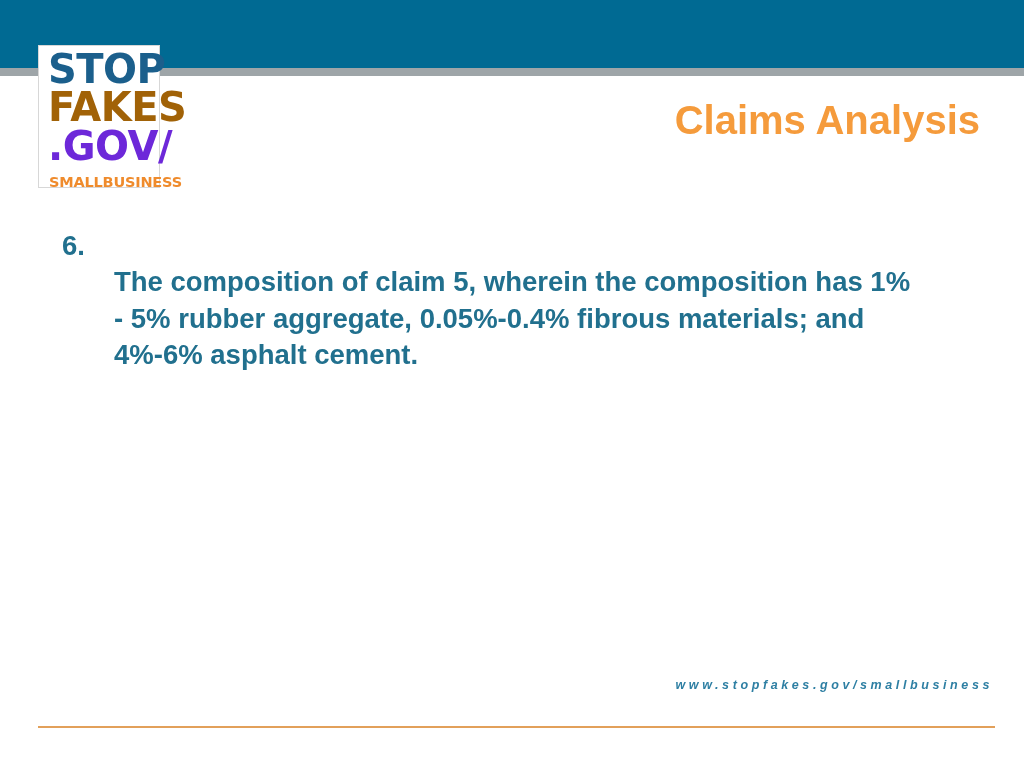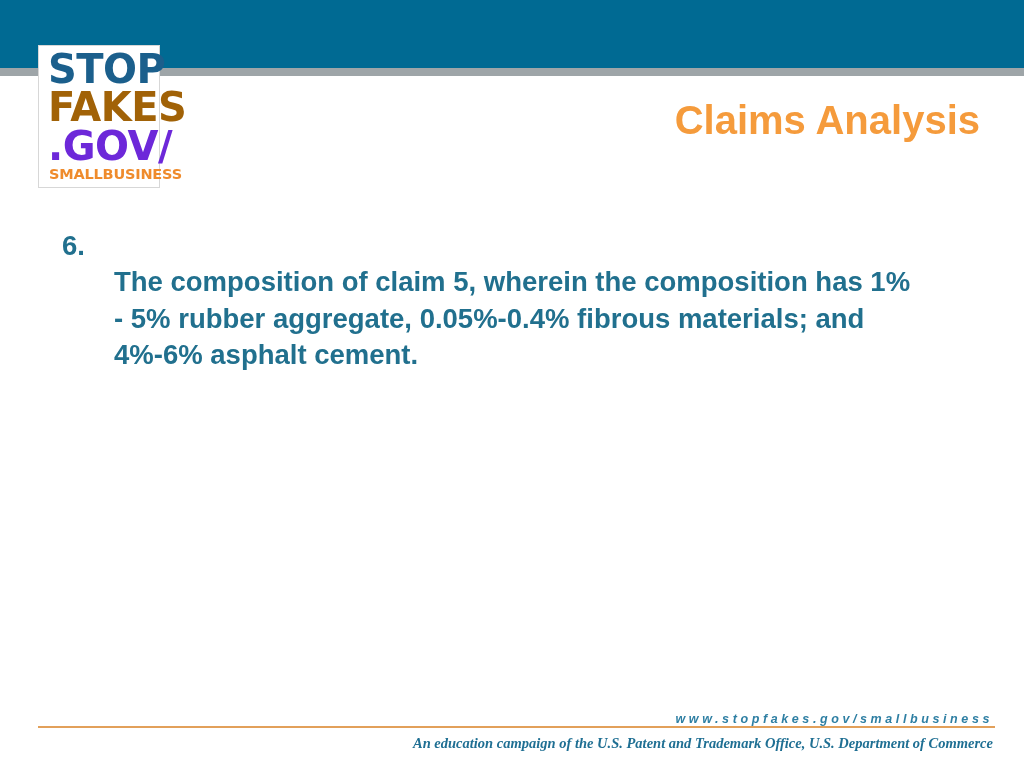--- a/index.html
+++ b/index.html
@@ -72,21 +72,21 @@
   .logo-gov {
     color: #6d28d9;
     font-size: 40px;
   }
   .logo-small {
     color: #ef8b2c;
     font-size: 14.5px;
     font-weight: 700;
     letter-spacing: -0.2px;
     padding-left: 10px;
-    margin-top: 3px;
+    margin-top: 11px;
   }
 
   
   .slide-title {
     position: absolute;
     left: 180px;
     top: 98px;
     width: 800px;
     text-align: right;
     color: #f59b3c;
@@ -121,21 +121,21 @@
   .list-text {
     flex: 1 1 auto;
     max-width: 810px;
     margin-top: 36px;
   }
 
   
   .footer-url {
     position: absolute;
     right: 31px;
-    top: 712px;
+    top: 678px;
     color: #2e7fa3;
     font-family: "Liberation Sans", sans-serif;
     font-size: 12.5px;
     font-weight: 700;
     font-style: italic;
     letter-spacing: 3.6px;
     white-space: nowrap;
   }
   .footer-rule {
     position: absolute;
@@ -176,15 +176,14 @@
 
   <div class="body-list">
     <div class="list-item">
       <div class="list-marker">6.</div>
       <div class="list-text">The composition of claim 5, wherein the composition has 1% - 5% rubber aggregate, 0.05%-0.4% fibrous materials; and 4%-6% asphalt cement.</div>
     </div>
   </div>
 
   <div class="footer-url">www.stopfakes.gov/smallbusiness</div>
   <div class="footer-rule"></div>
-  <div class="footer-tagline">An education campaign of the U.S. Patent and Trademark Office, U.S. Department of Commerce</div>
 
 </div>
 
 </body></html>

